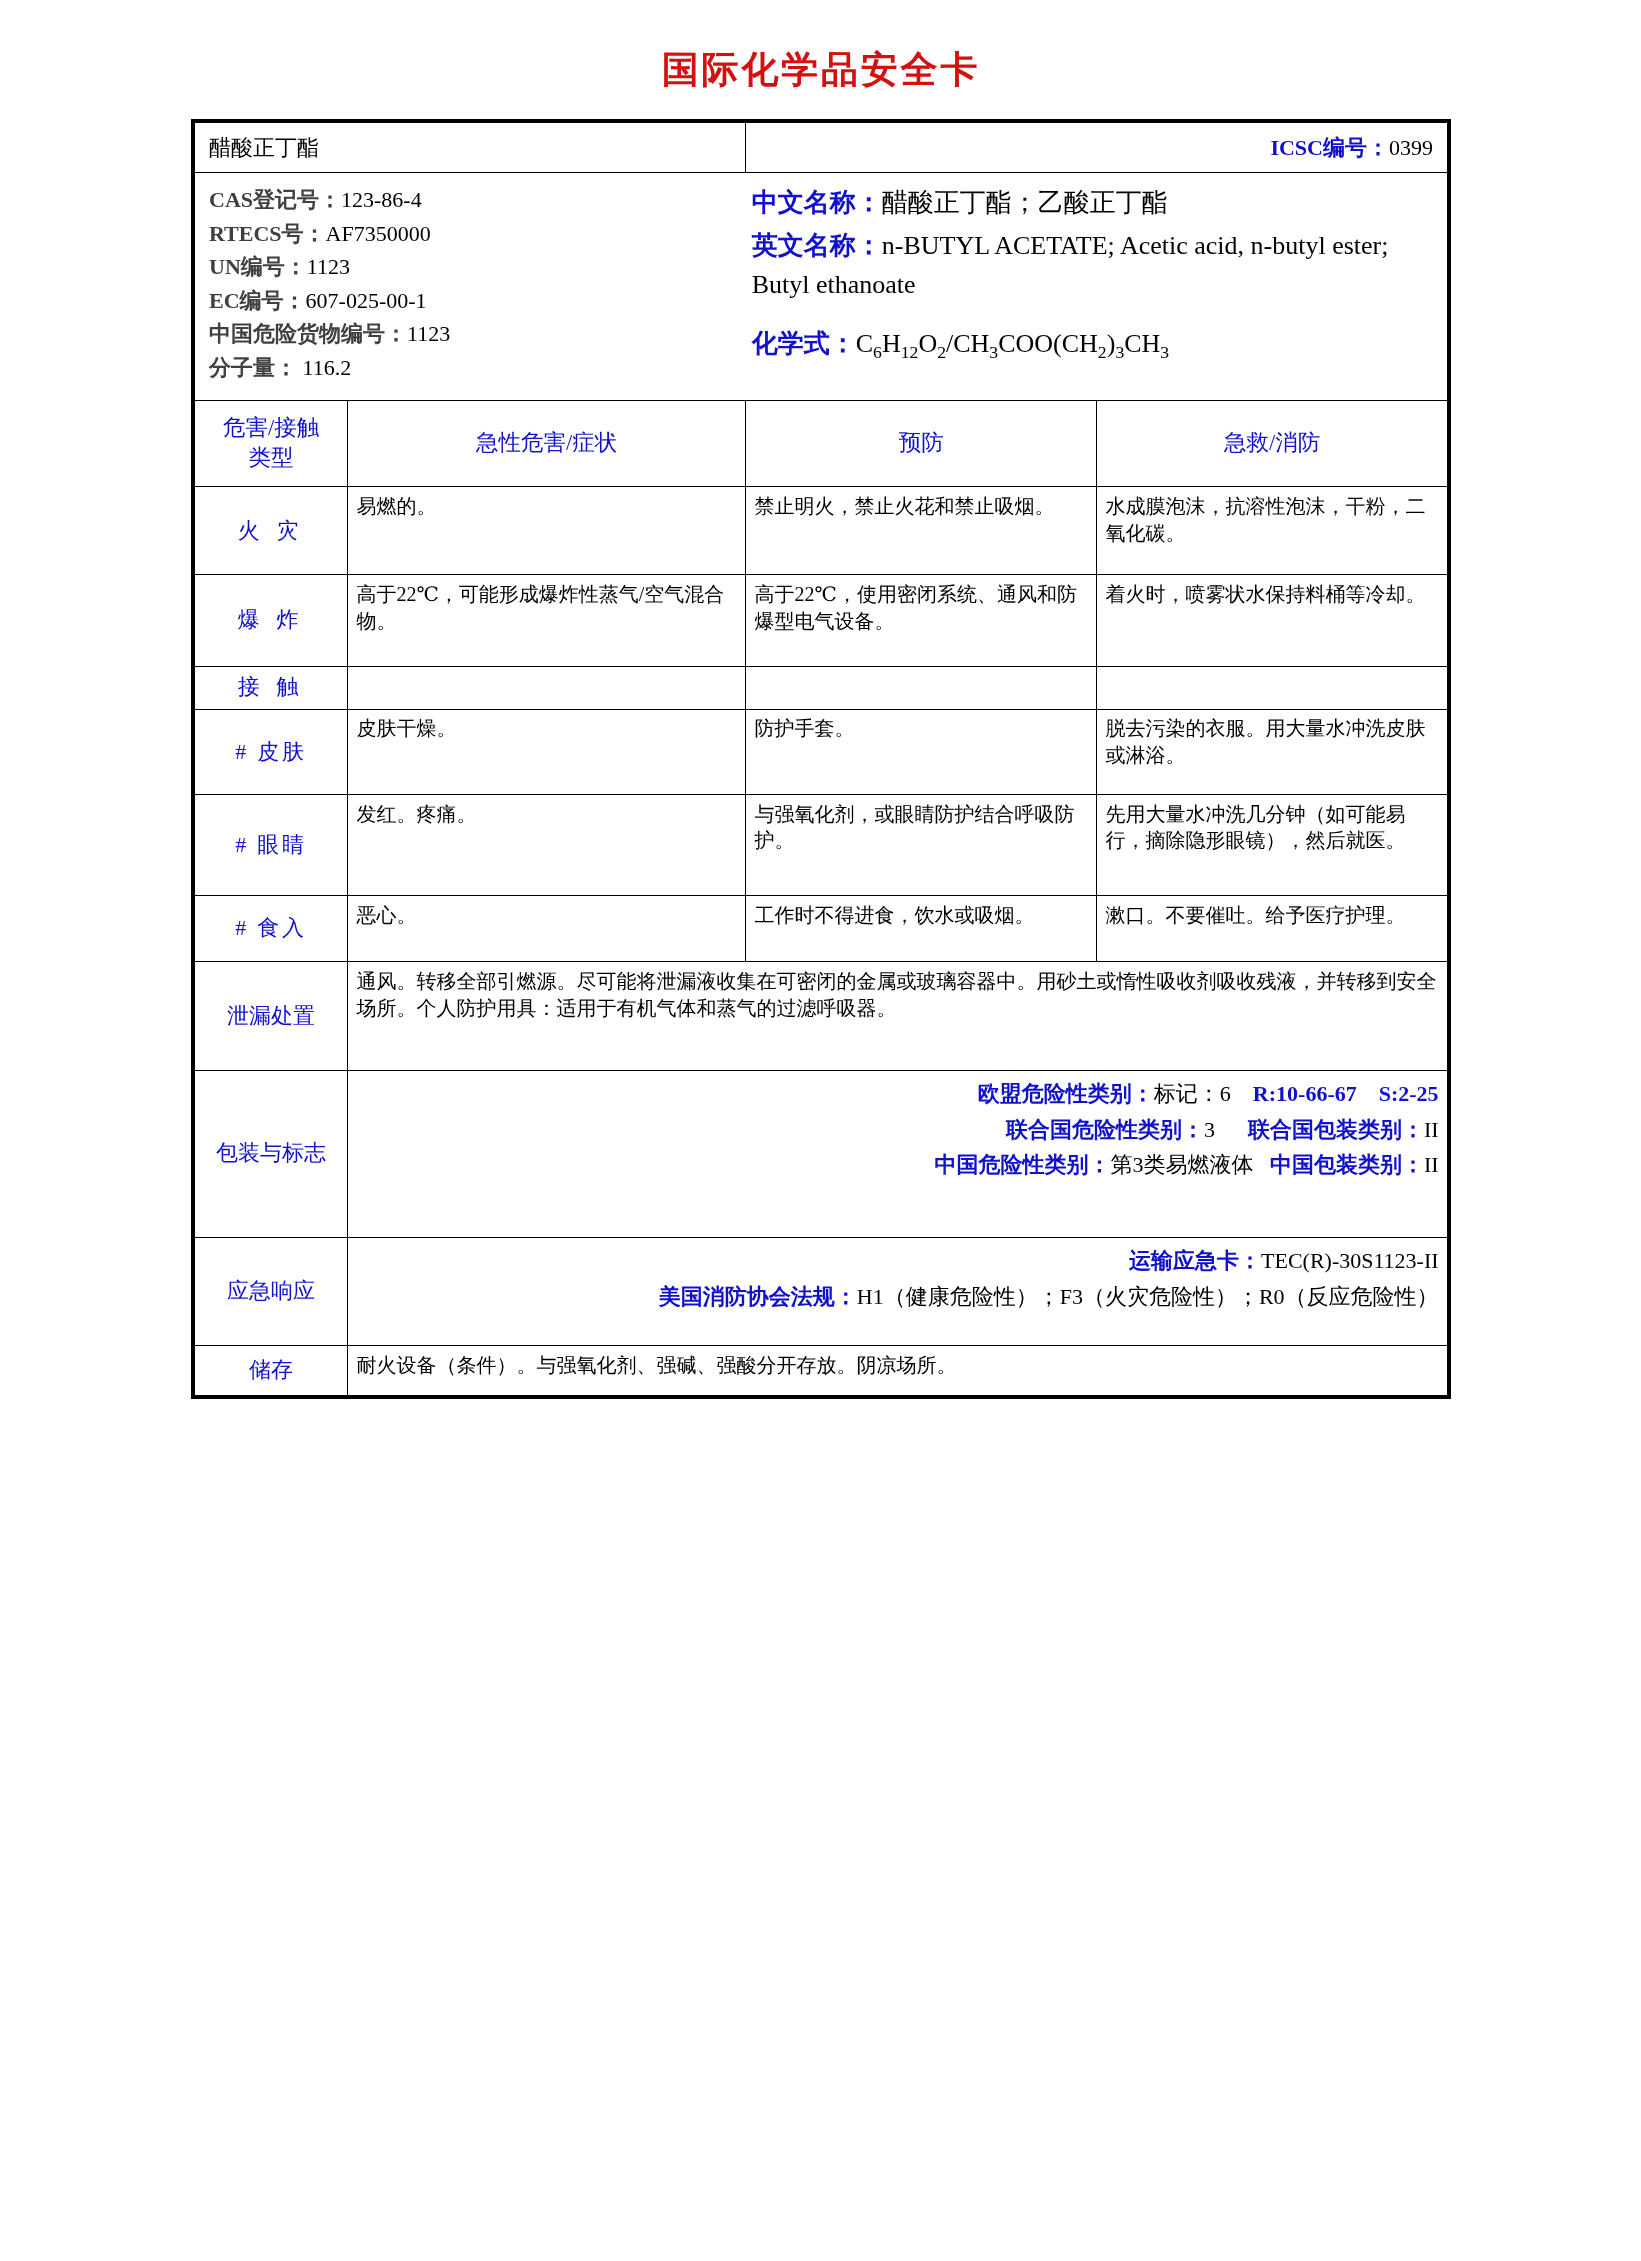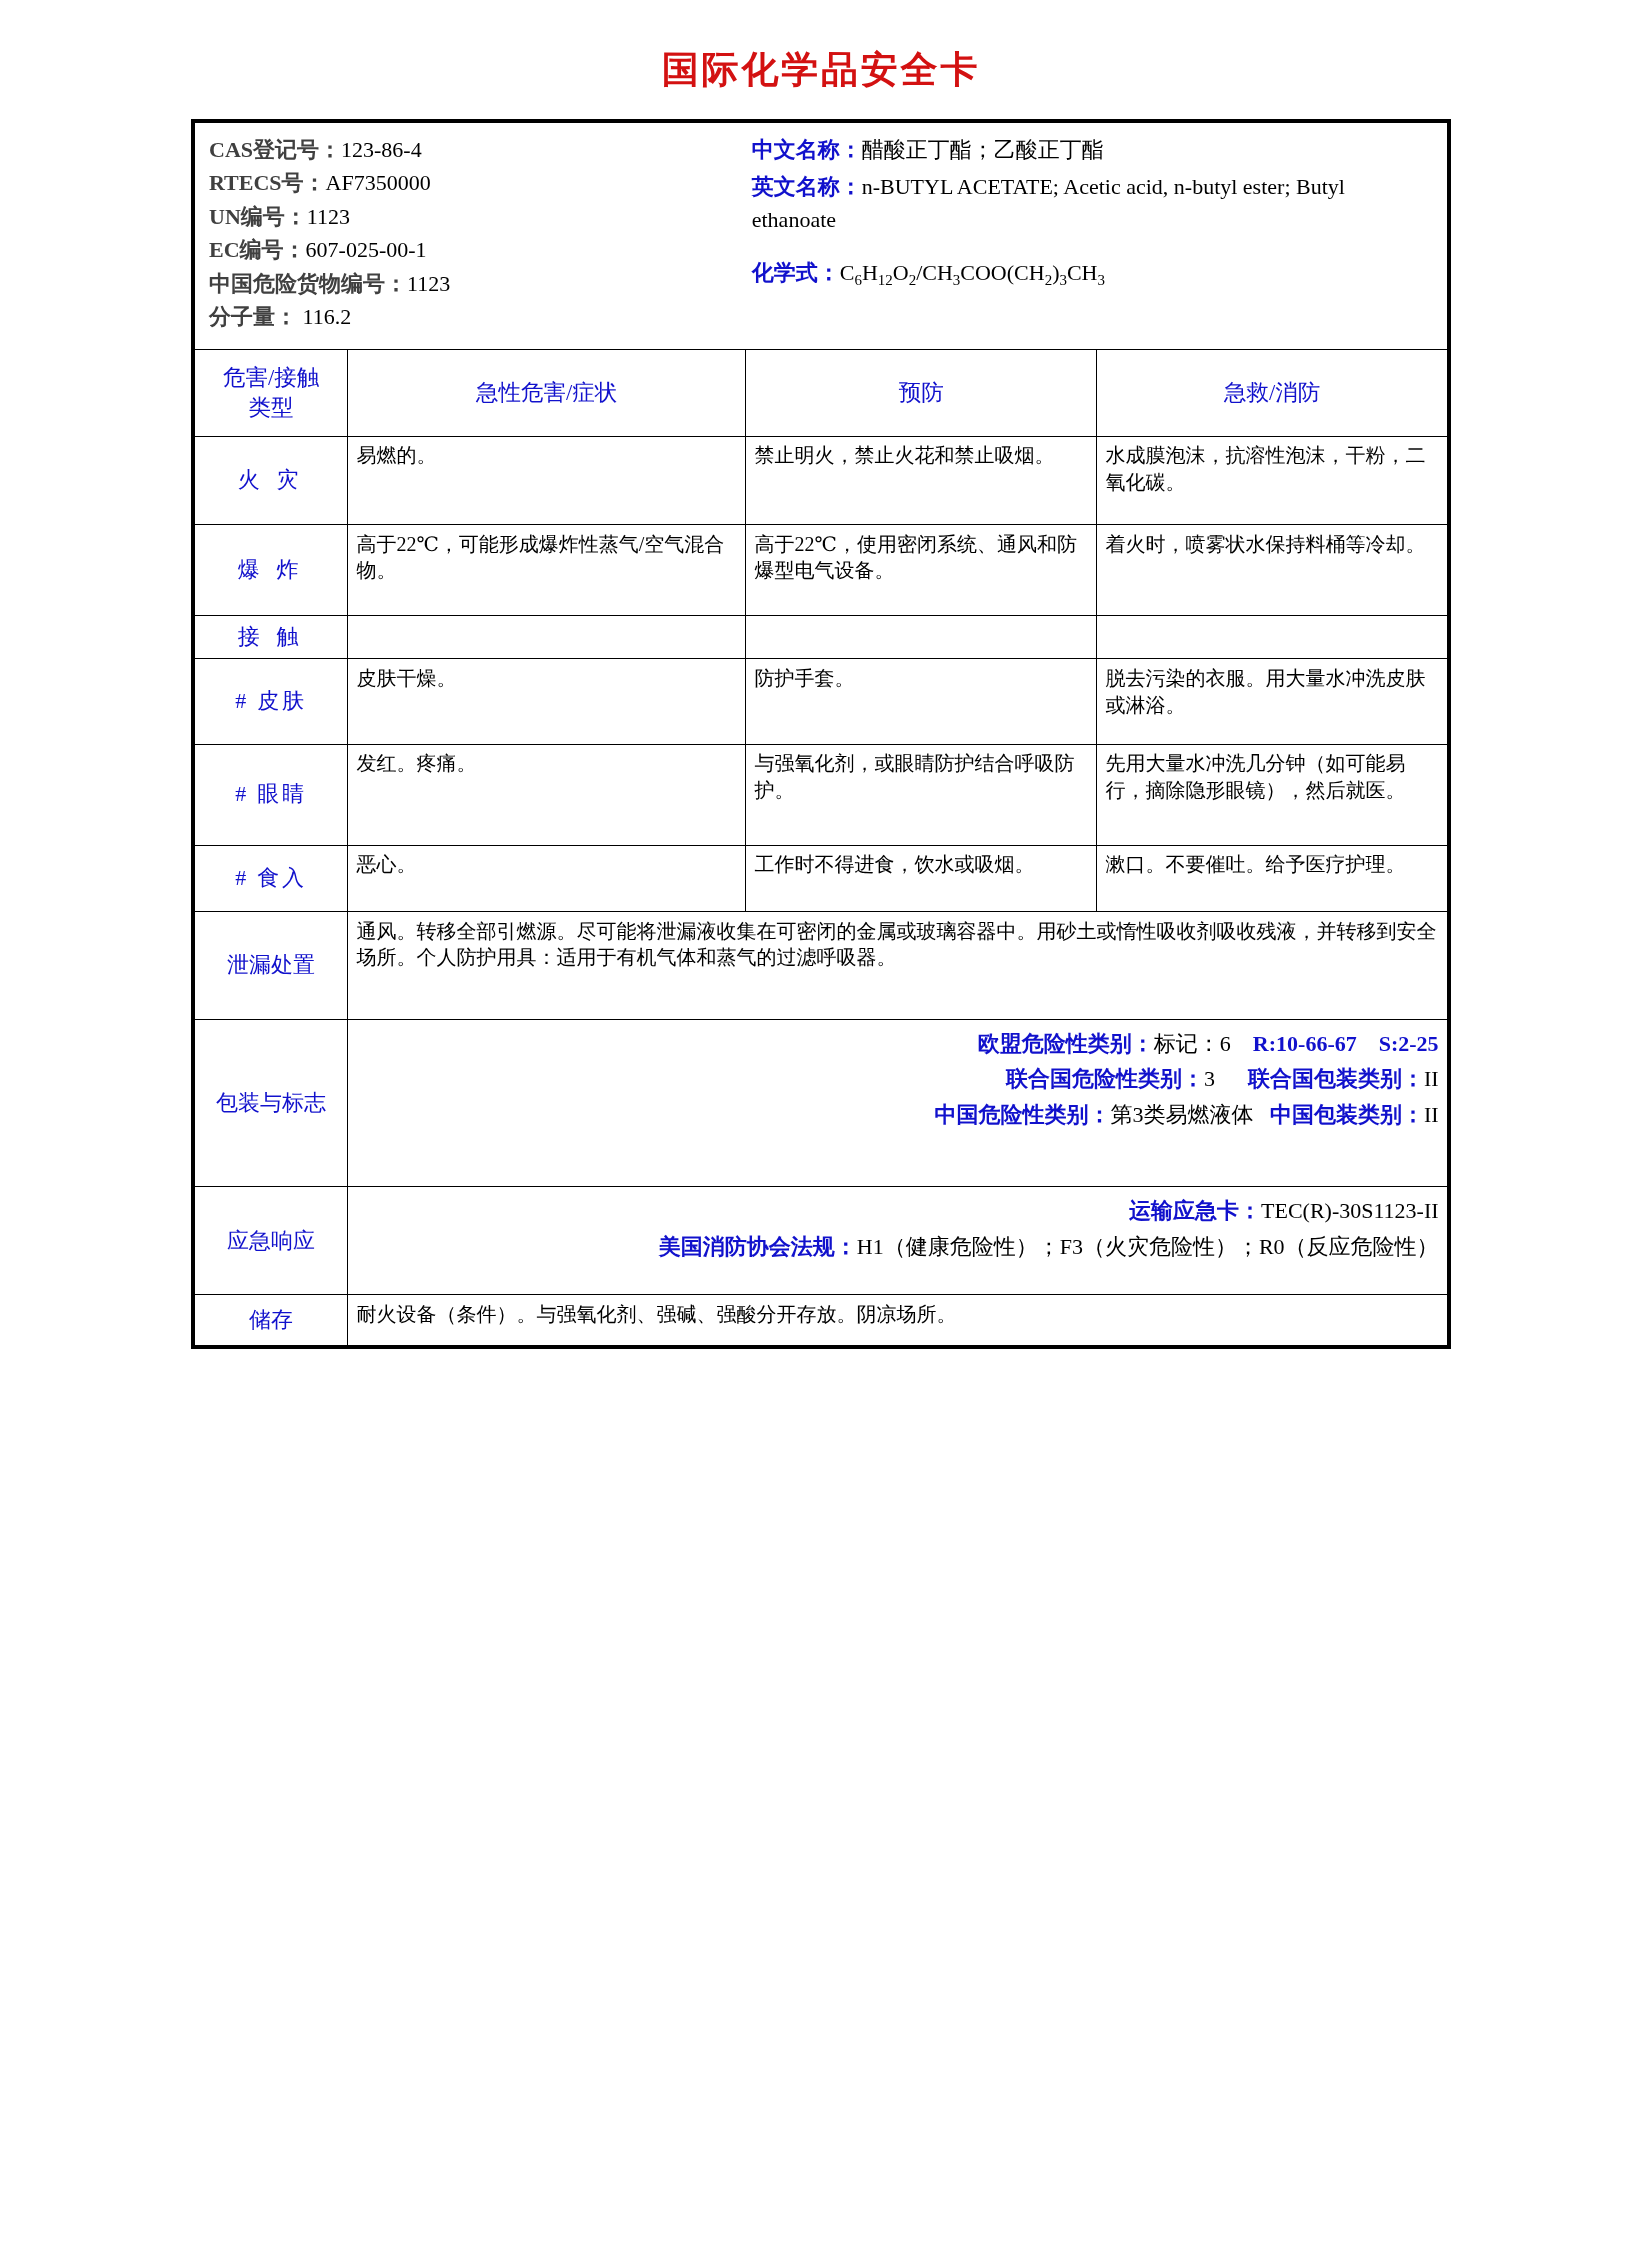--- a/index.html
+++ b/index.html
@@ -94,21 +94,21 @@
     padding-left: 4.2px;
   }
   .ident-row {
     font-size: 22px;
     line-height: 1.52;
     white-space: nowrap;
   }
   .ident-row .k { color: #404040; font-weight: bold; }
   .ident-row .v { color: #000000; }
   .name-row {
-    font-size: 22px;
+    font-size: 26px;
     line-height: 1.5;
   }
   .name-row.second { margin-top: 4px; }
   .name-row.third { margin-top: 20px; }
   sub {
     font-size: 0.68em;
     vertical-align: sub;
   }
   .row-tall-1 td { height: 76px; }
   .row-tall-2 td { height: 79px; }
@@ -139,20 +139,26 @@
   <div class="card">
     <table>
       <colgroup>
         <col style="width:123px">
         <col style="width:320px">
         <col style="width:282px">
         <col style="width:282px">
       </colgroup>
 
       <tbody>
+          <tr class="top-row">
+        <td colspan="2">醋酸正丁酯</td>
+        <td colspan="2" class="icsc-no">
+          <span>ICSC编号：</span><span class="val">0399</span>
+        </td>
+      </tr>
 
       <tr>
         <td colspan="4" class="ident">
           <div class="ident-grid">
             <div class="ident-left">
               <div class="ident-row">
                 <span class="k">CAS登记号：</span><span class="v">123-86-4</span>
               </div>
               <div class="ident-row">
                 <span class="k">RTECS号：</span><span class="v">AF7350000</span>

